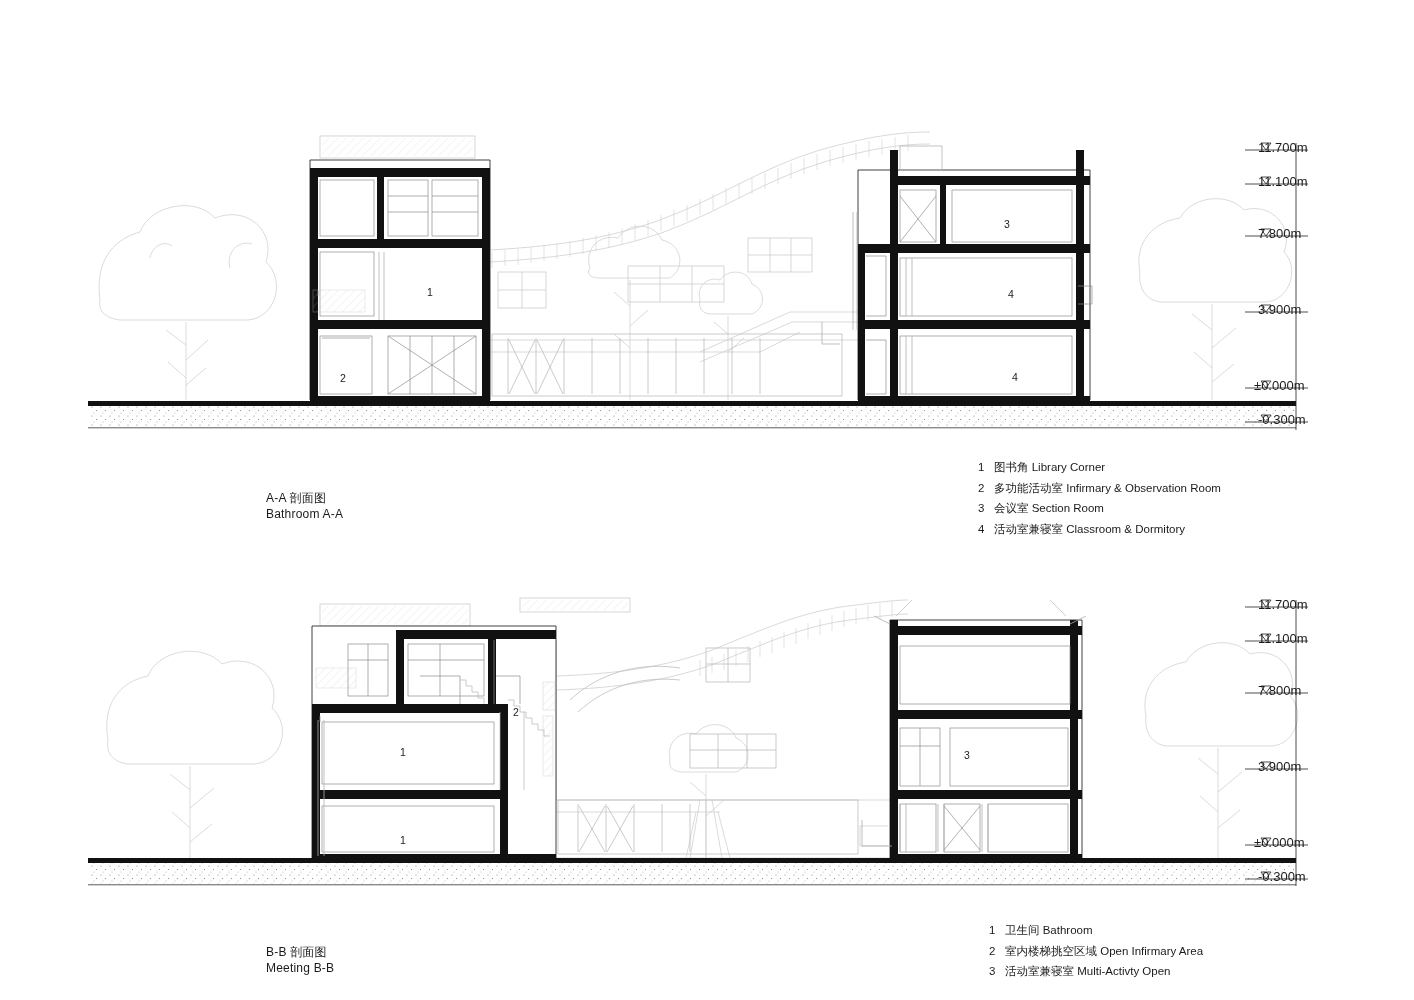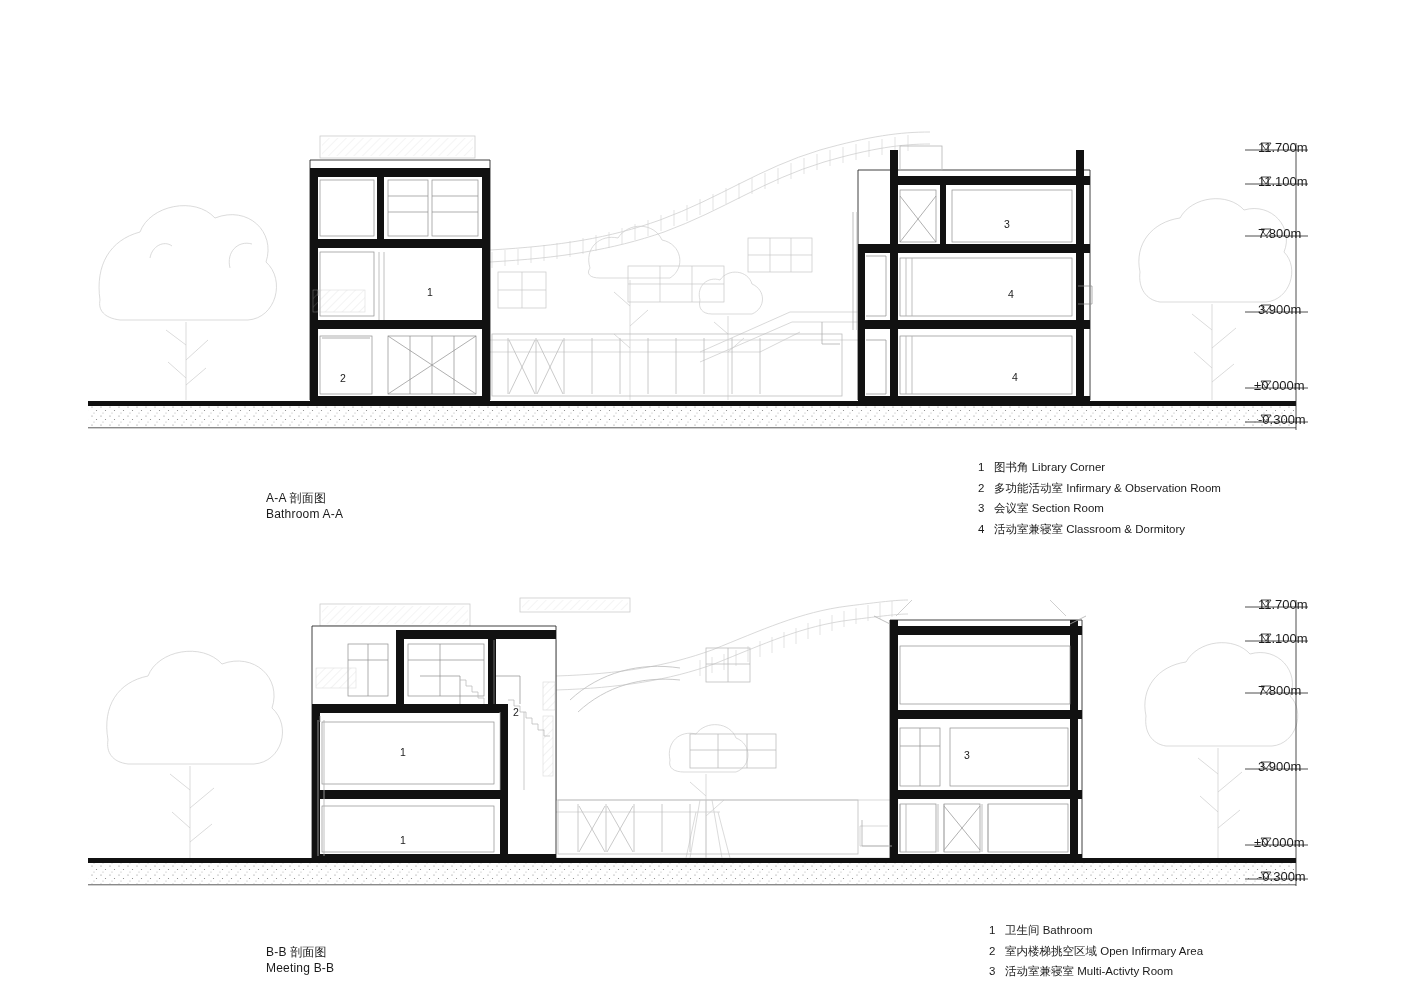--- a/index.html
+++ b/index.html
@@ -410,17 +410,17 @@
 </div>
 
 <div class="legend" style="left:989px; top:920px;">
   <span class="row">
     <span class="num">1</span><span>卫生间</span>&nbsp;<span>Bathroom</span>
   </span>
   <span class="row">
     <span class="num">2</span><span>室内楼梯挑空区域</span>&nbsp;<span>Open Infirmary Area</span>
   </span>
   <span class="row">
-    <span class="num">3</span><span>活动室兼寝室</span>&nbsp;<span>Multi-Activty Room</span>
+    <span class="num">3</span><span>活动室兼寝室</span>&nbsp;<span>Multi-Activty Open</span>
   </span>
 </div>
 
 </div>
 
 </body></html>

